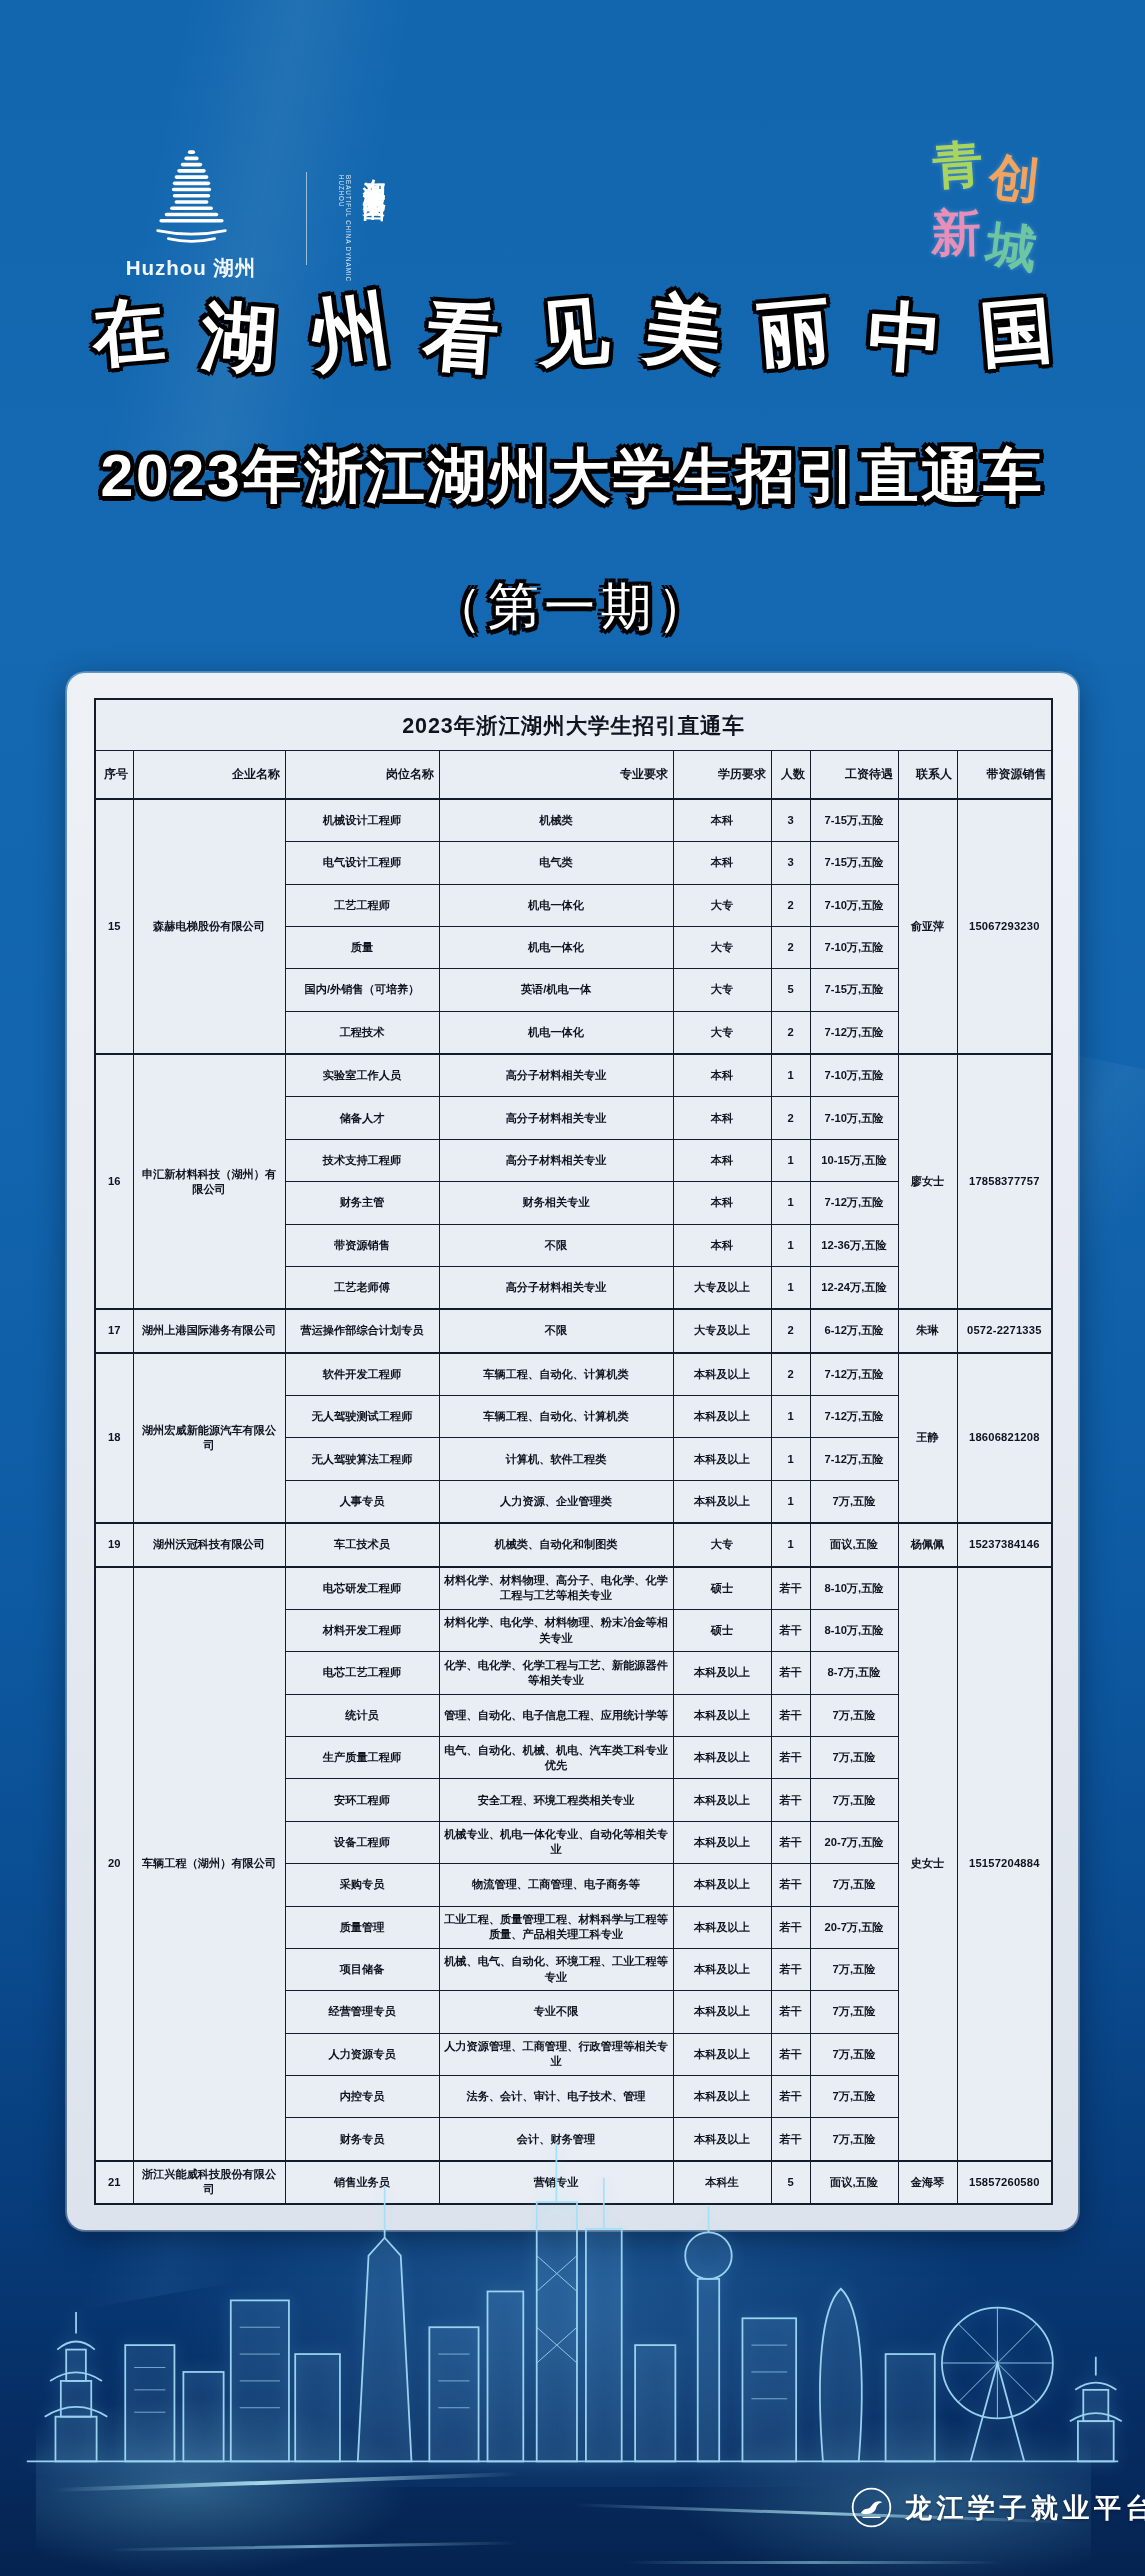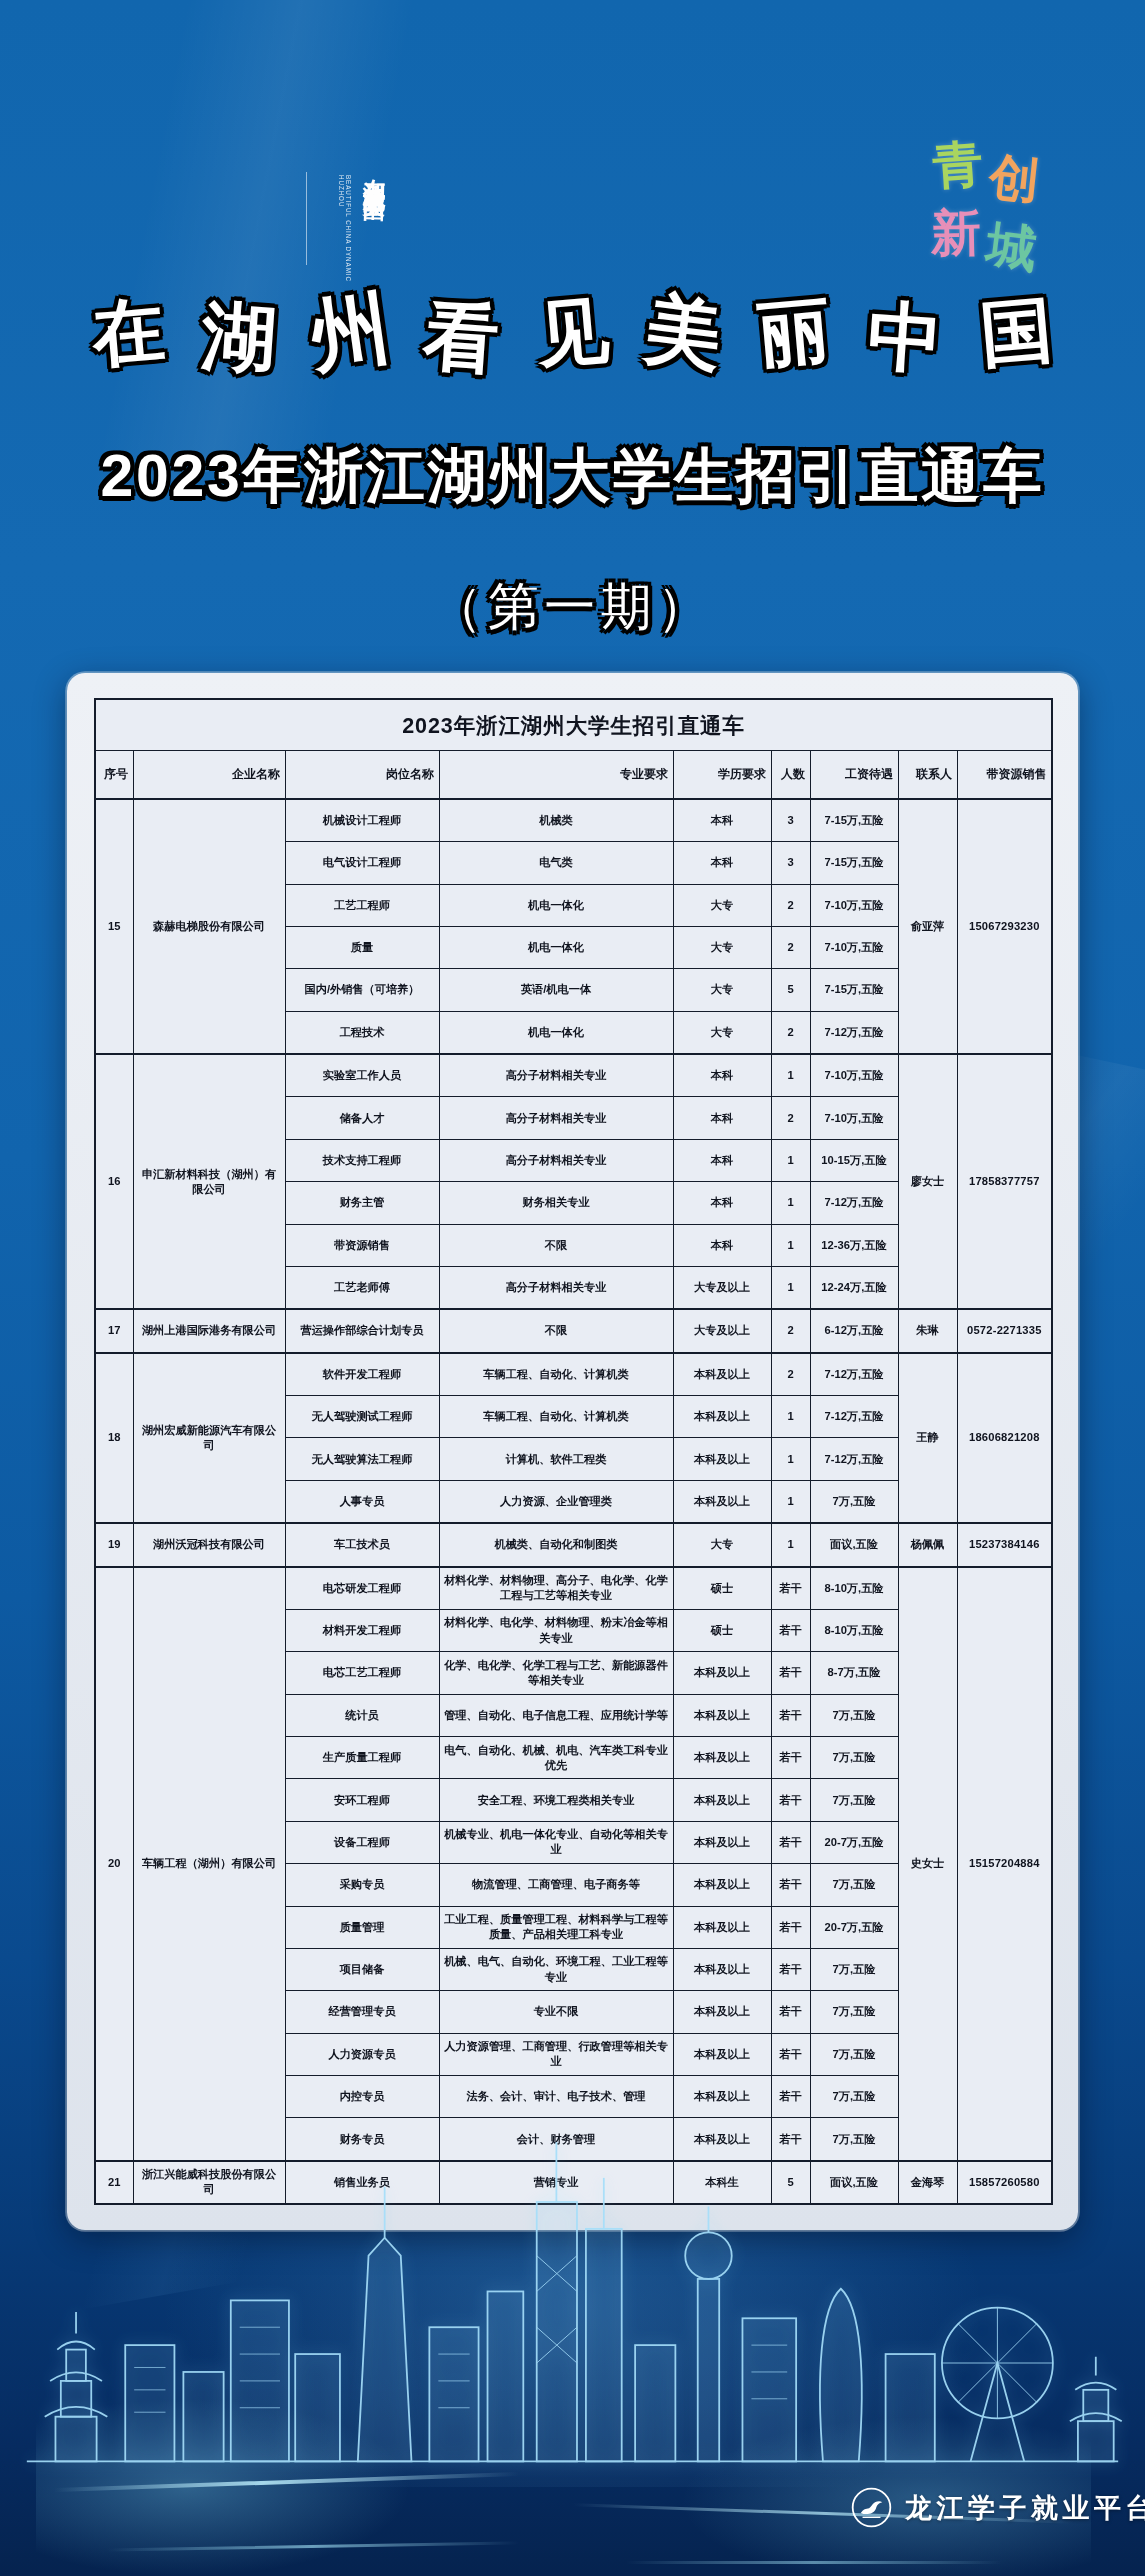--- a/index.html
+++ b/index.html
@@ -102,20 +102,43 @@
   <div class="streak streak-b"></div>
   <div class="streak streak-c"></div>
   <div class="glow-skyline"></div>
   <div class="glow-left"></div>
   <div class="glow-right"></div>
   <div class="trail trail-1"></div>
   <div class="trail trail-2"></div>
   <div class="trail trail-3"></div>
   <div class="trail trail-4"></div>
 
+  <div class="logo-huzhou">
+    <svg class="tower" width="107" height="97" viewBox="0 0 120 108">
+      <g fill="#ffffff">
+        <rect x="56" y="0" width="8" height="4" rx="2"></rect>
+        <rect x="52" y="7" width="16" height="4" rx="2"></rect>
+        <rect x="48" y="14" width="24" height="4" rx="2"></rect>
+        <rect x="44" y="21" width="32" height="4" rx="2"></rect>
+        <rect x="41" y="28" width="38" height="4" rx="2"></rect>
+        <rect x="39" y="35" width="42" height="4" rx="2"></rect>
+        <rect x="38" y="42" width="44" height="4" rx="2"></rect>
+        <rect x="39" y="49" width="42" height="4" rx="2"></rect>
+        <rect x="41" y="56" width="38" height="4" rx="2"></rect>
+        <rect x="36" y="63" width="48" height="4" rx="2"></rect>
+        <rect x="30" y="70" width="60" height="4" rx="2"></rect>
+        <rect x="24" y="77" width="72" height="4" rx="2"></rect>
+      </g>
+      <g stroke="#ffffff" stroke-width="3" fill="none" stroke-linecap="round">
+        <path d="M22 90 Q60 98 98 90"></path>
+        <path d="M34 99 Q60 105 86 99"></path>
+      </g>
+    </svg>
+    <div class="wordmark">Huzhou 湖州</div>
+  </div>
 
   <div class="logo-sep"></div>
 
   <div class="logo-bc">
     <span class="v-en">BEAUTIFUL CHINA DYNAMIC HUZHOU</span>
     <span class="v-cn">在湖州看见美丽中国</span>
   </div>
 
   <div class="logo-youth">
     <div class="yc-grid">

